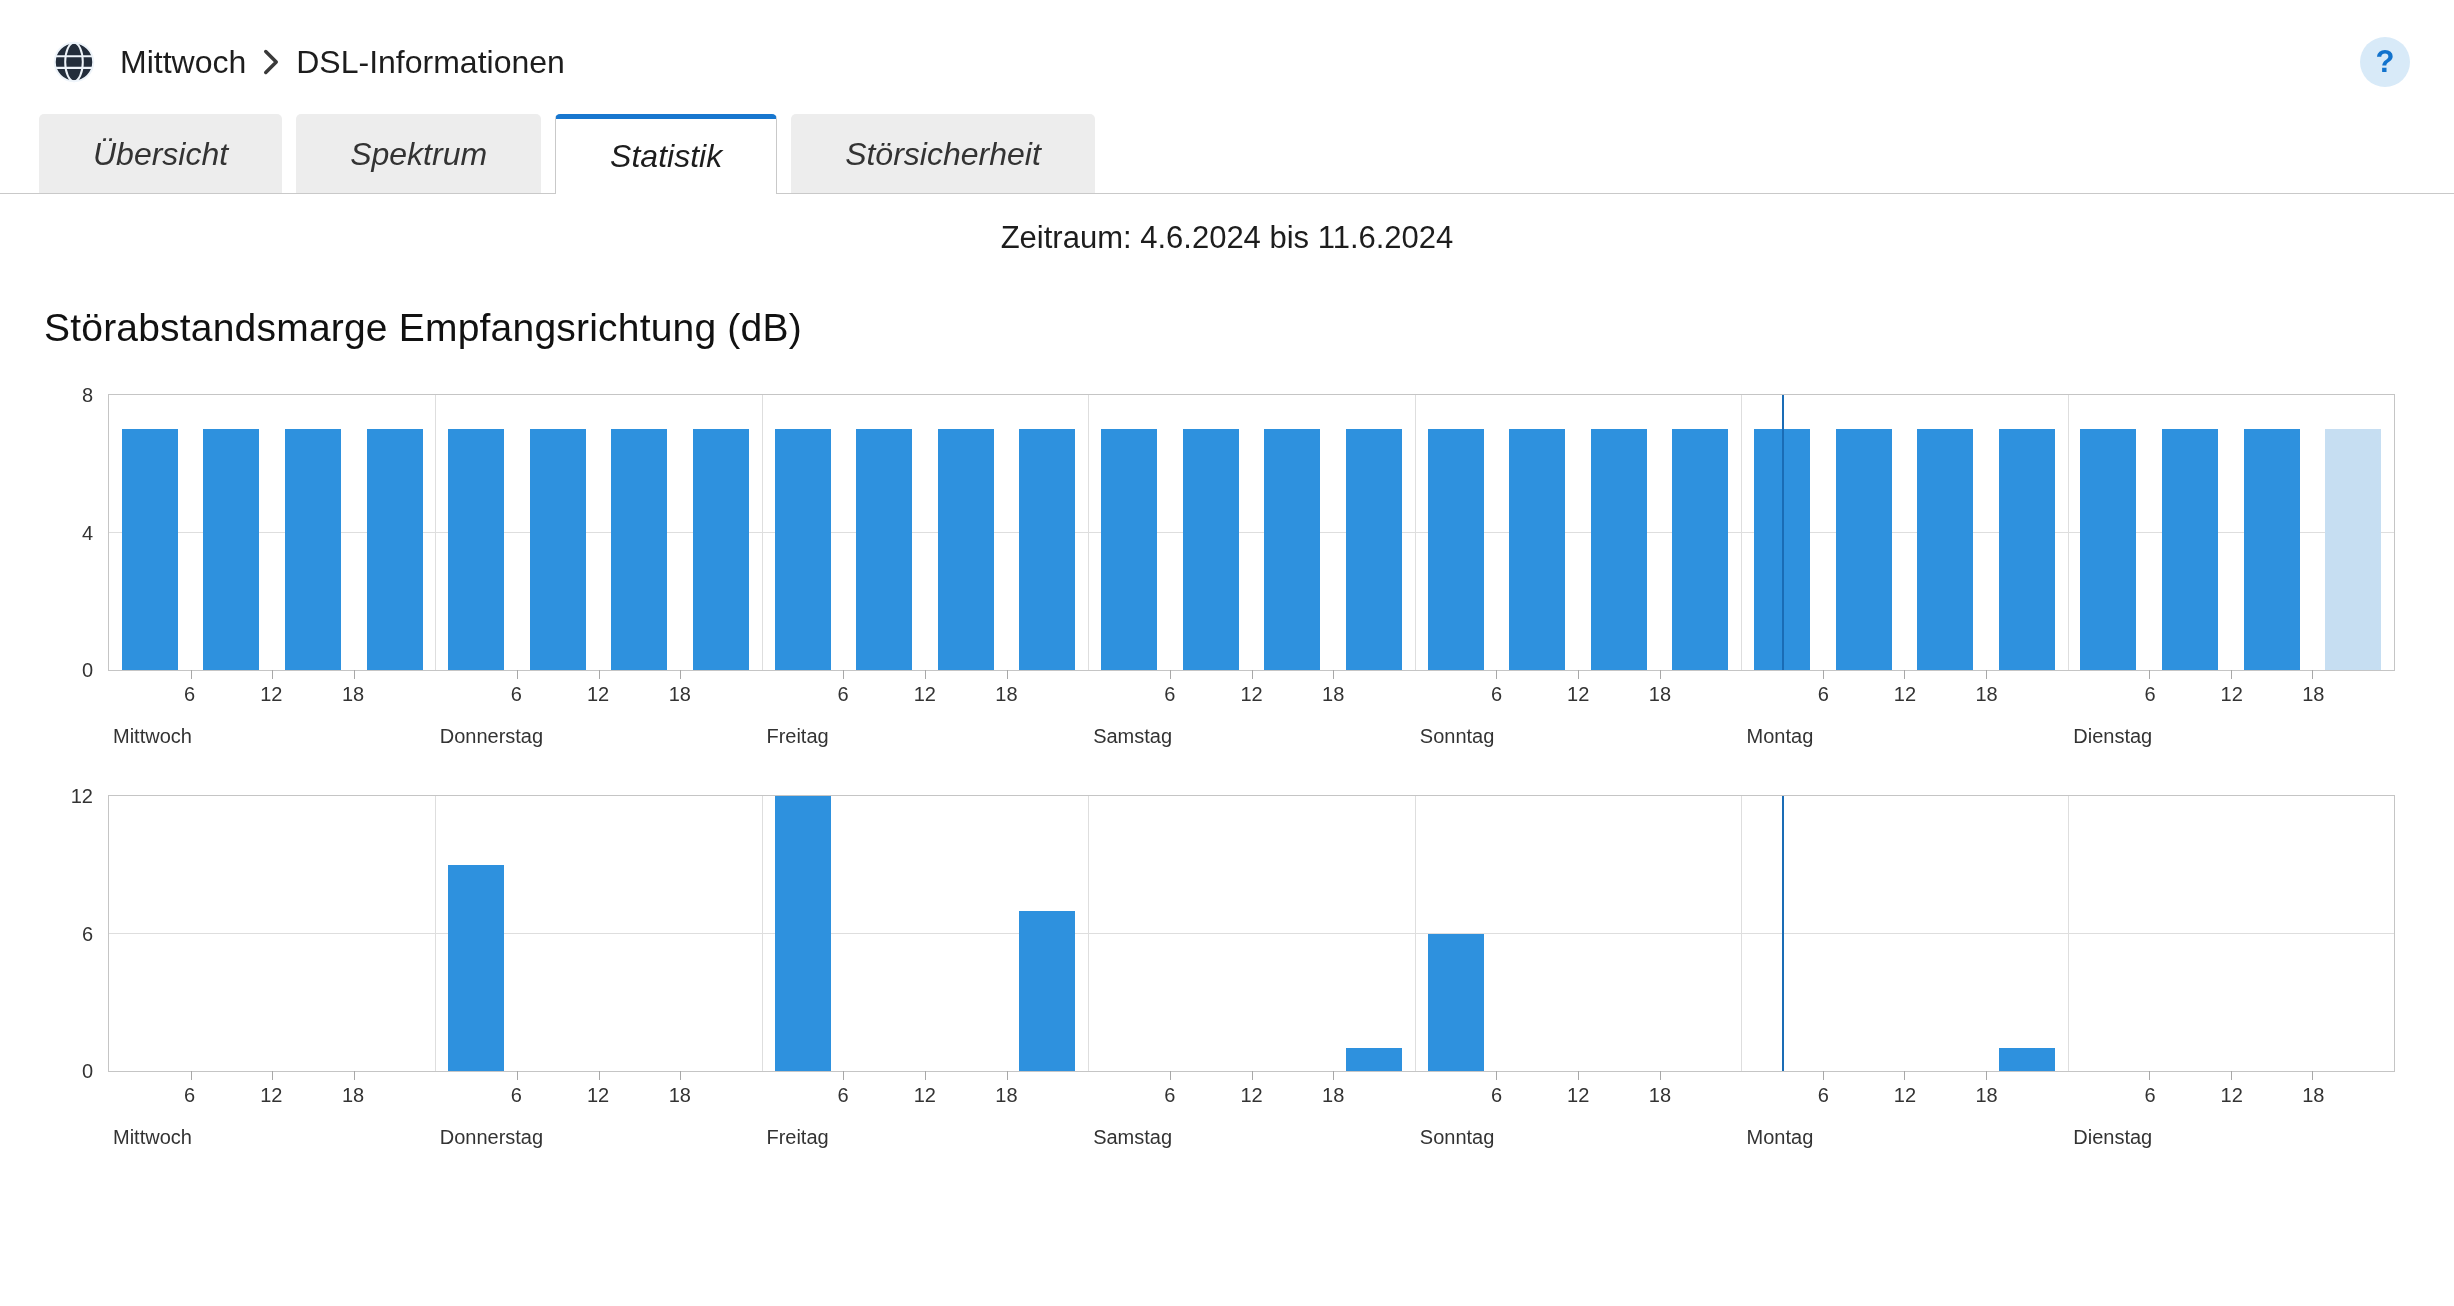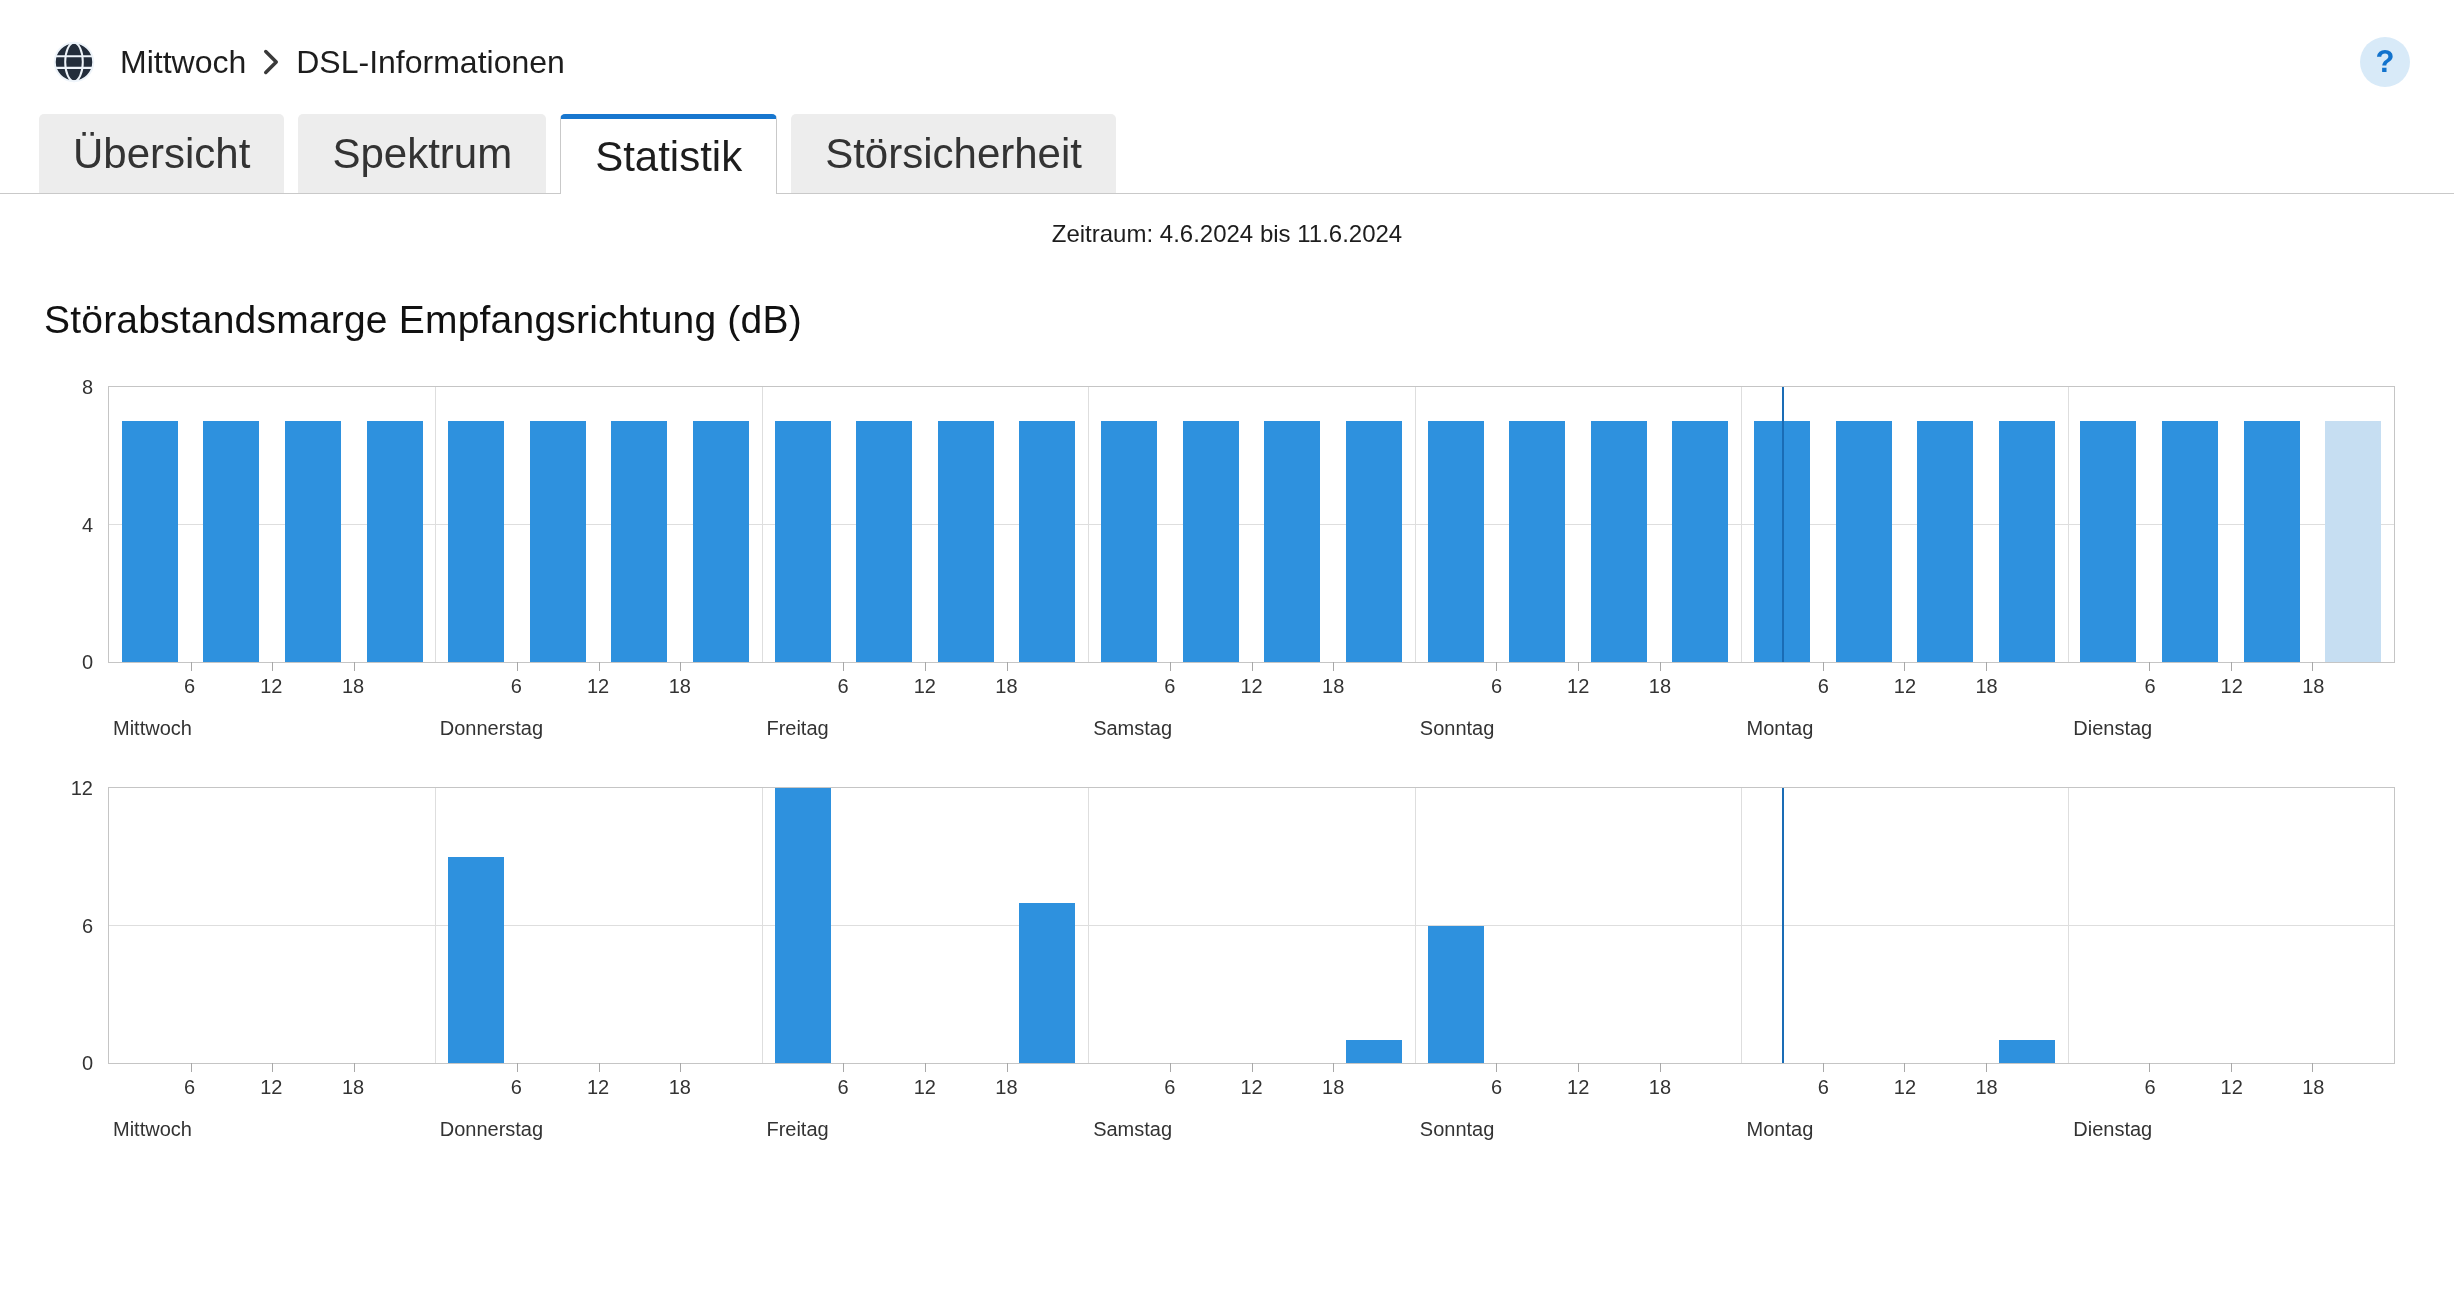--- a/index.html
+++ b/index.html
@@ -34,33 +34,33 @@
     padding-left: 39px; height: 80px; margin-top: 16px;
     position: relative; align-items: stretch;
   }
   .tabs::after {
     content: ''; position: absolute; left: 0; right: 0; bottom: 0;
     height: 1px; background: #c9c9c9; z-index: 0;
   }
   .tab {
     background: #ededed; border: none; cursor: pointer;
     display: flex; align-items: center; justify-content: center;
-    padding: 0 34px; font-family: inherit; font-size: 42px; color: #333;
+    padding: 0 54px; font-family: inherit; font-size: 32px; color: #333;
     border-top-left-radius: 5px; border-top-right-radius: 5px;
-    position: relative; z-index: 0;
+    position: relative; z-index: 0; font-style: italic;
   }
   .tab.active {
     background: #fff;
     border: 1px solid #c9c9c9; border-bottom: none;
     border-top: 5px solid #1877cf;
     color: #1d1d1d; z-index: 2;
   }
 
   
-  .period { text-align: center; font-size: 24px; margin-top: 26px; color: #1d1d1d; }
+  .period { text-align: center; font-size: 31px; margin-top: 26px; color: #1d1d1d; }
   .chart-title { font-size: 39px; font-weight: 400; color: #111; margin: 50px 44px 0; letter-spacing: 0.2px; }
 
   .chart { margin: 44px 59px 0 108px; position: relative; }
   .plot {
     position: relative; height: 277px;
     border: 1px solid #c5c5c5; background: #fff;
   }
   .ylab {
     position: absolute; right: 100%; margin-right: 16px;
     transform: translateY(-50%);

